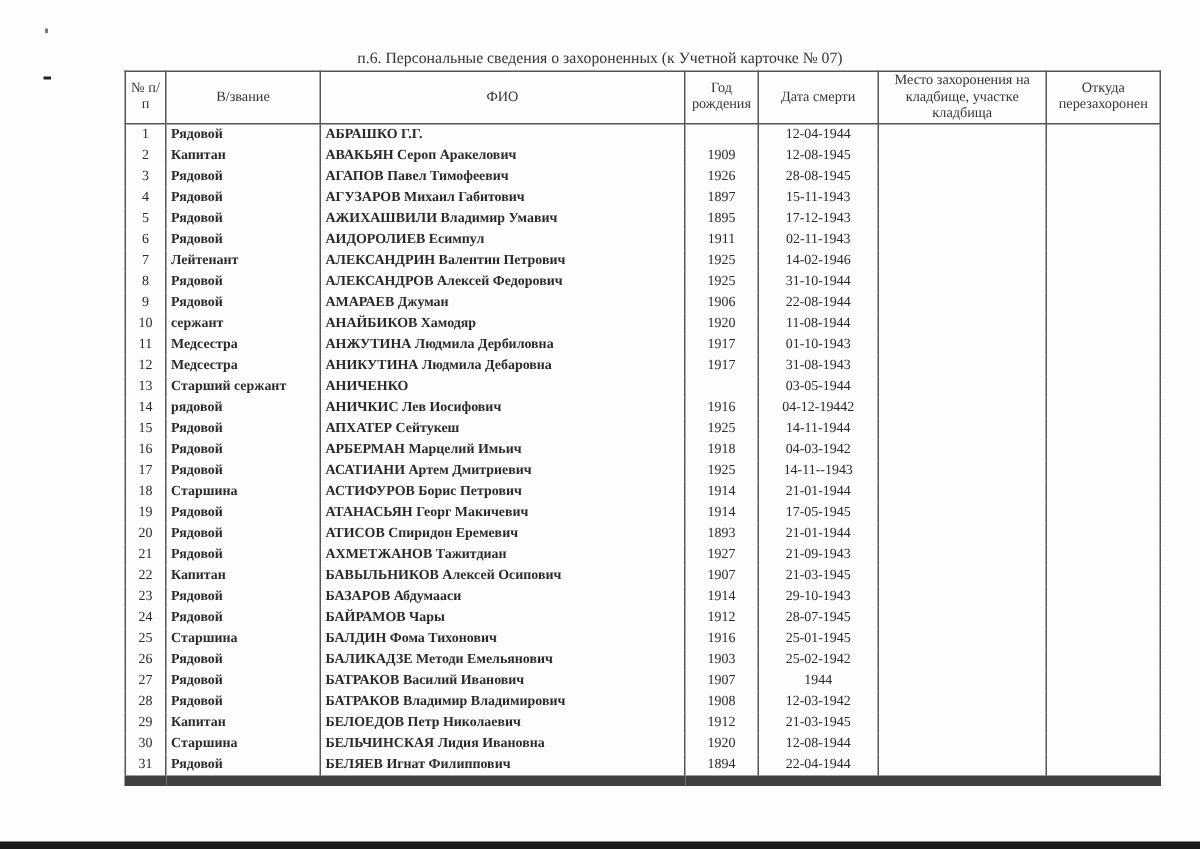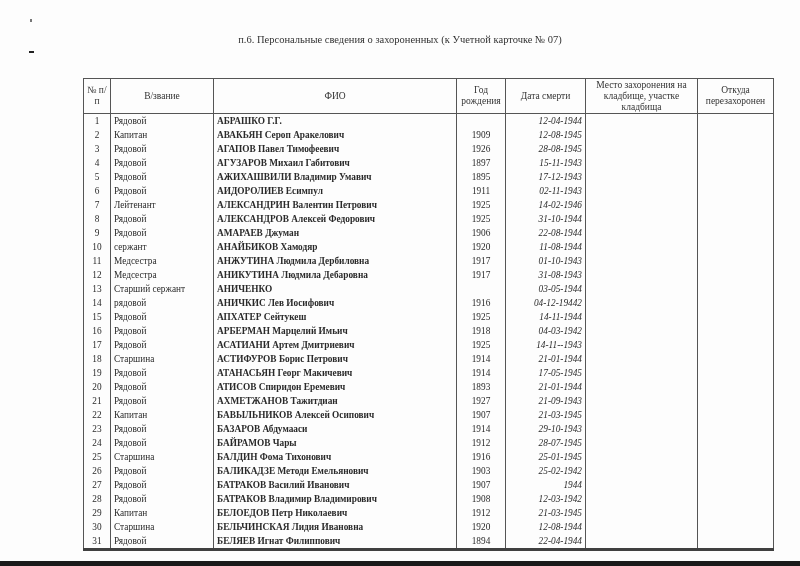--- a/index.html
+++ b/index.html
@@ -9,35 +9,35 @@
   }
   .page { position: absolute; left: 0; top: 0; width: 800px; height: 566px; background: #fdfdfd; }
   .margin-mark { position: absolute; left: 30px; width: 3px; background: #444; }
   .mark1 { top: 19px; height: 3px; width: 2px; left: 30px; background: #777; }
   .mark2 { top: 51px; height: 2px; width: 5px; left: 29px; background: #222; }
   .title {
     position: absolute; top: 34px; left: 0; width: 800px; text-align: center;
     font-size: 10.5px; color: #333;
   }
   table.burials {
-    position: absolute; left: 83px; top: 78px; width: 690px;
+    position: absolute; left: 83px; top: 47px; width: 690px;
     border-collapse: collapse; table-layout: fixed; font-size: 9.3px;
   }
   table.burials th, table.burials td { border-left: 1px solid #555; border-right: 1px solid #555; padding: 0 3px; }
   table.burials thead th {
     border: 1px solid #555; font-weight: normal; height: 34px; line-height: 11px;
     text-align: center; vertical-align: middle; color: #333; font-size: 9.5px;
   }
   table.burials tbody td { height: 14px; line-height: 14px; white-space: nowrap; overflow: hidden; border-top: none; border-bottom: none; }
-  table.burials tbody tr:last-child td { border-bottom: 3px solid #404040; }
+  table.burials tbody tr:last-child td { border-bottom: 7px solid #404040; }
   td.num { text-align: center; }
-  td.rank { text-align: left; padding-left: 5px; }
+  td.rank { text-align: left; padding-left: 5px; font-weight: bold; }
   td.fio { text-align: left; padding-left: 6px; font-weight: bold; }
   td.year { text-align: center; }
-  td.death { text-align: right; font-style: italic; }
+  td.death { text-align: center; }
   .bottom-bar { position: absolute; left: 0; top: 561px; width: 800px; height: 5px; background: #1a1a1a; }
 </style>
 </head>
 <body>
 
 <div class="page">
   <div class="margin-mark mark1"></div>
   <div class="margin-mark mark2"></div>
 
   <div class="title">п.6. Персональные сведения о захороненных (к Учетной карточке № 07)</div>

